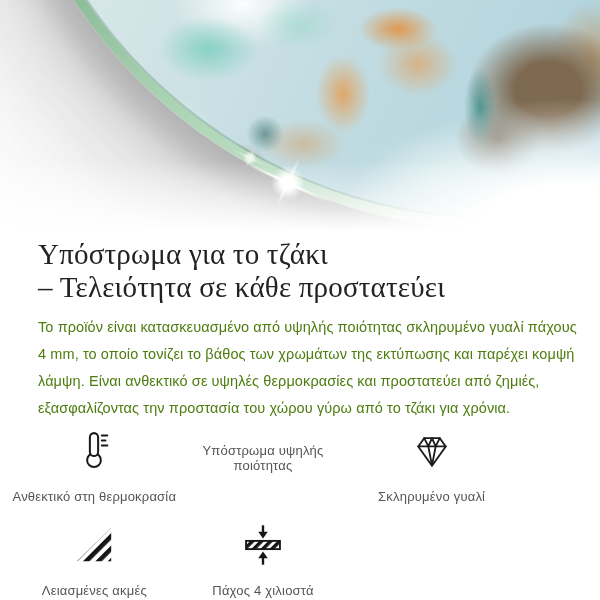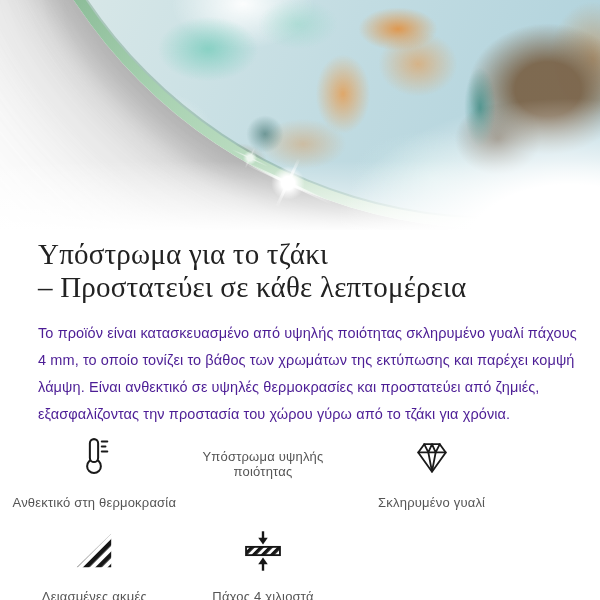--- a/index.html
+++ b/index.html
@@ -60,22 +60,22 @@
 
   
   .content{position:relative;padding:0 22px 0 38px;}
   h1{
     margin:8px 0 0 0;
     font-family:"Liberation Serif","DejaVu Serif",serif;
     font-weight:400;color:#222;
     font-size:29px;line-height:33px;letter-spacing:.2px;
   }
   .desc{
-    margin:16px 0 0 0;max-width:540px;
-    font-size:14.5px;line-height:27px;color:#4c1d95;letter-spacing:.1px;
+    margin:10px 0 0 0;max-width:540px;
+    font-size:14.5px;line-height:27px;color:#4d7c0f;letter-spacing:.1px;
   }
 
   
   .features{
     margin:6px 0 0 -28px;width:506px;
     display:grid;grid-template-columns:repeat(3,1fr);row-gap:18px;
   }
   .feature{display:flex;flex-direction:column;align-items:center;text-align:center;}
   .icon-slot{height:46px;display:flex;align-items:center;justify-content:center;}
   .feature .label{margin-top:15px;font-size:13px;line-height:15px;color:#555;letter-spacing:.2px;}
@@ -97,21 +97,21 @@
         <span class="core"></span>
     </div>
     <div class="sparkle mini">
       <span class="ray r1"></span>
         <span class="ray r2"></span>
         <span class="core"></span>
     </div>
   </div>
 
   <div class="content">
-    <h1><span>Υπόστρωμα για το τζάκι</span><br><span>– Προστατεύει σε κάθε λεπτομέρεια</span></h1>
+    <h1><span>Υπόστρωμα για το τζάκι</span><br><span>– Τελειότητα σε κάθε προστατεύει</span></h1>
 
     <p class="desc">Το προϊόν είναι κατασκευασμένο από υψηλής ποιότητας σκληρυμένο γυαλί πάχους 4 mm, το οποίο τονίζει το βάθος των χρωμάτων της εκτύπωσης και παρέχει κομψή λάμψη. Είναι ανθεκτικό σε υψηλές θερμοκρασίες και προστατεύει από ζημιές, εξασφαλίζοντας την προστασία του χώρου γύρω από το τζάκι για χρόνια.</p>
 
     <div class="features">
 
       <div class="feature">
         <div class="icon-slot">
           <svg width="44" height="44" viewBox="0 0 48 48" fill="none" stroke="#1a1a1a" stroke-width="2.2" stroke-linecap="round" stroke-linejoin="round">
             <circle cx="24" cy="34" r="7.5"></circle>
             <rect x="19.5" y="4.5" width="9" height="25" rx="4.5" fill="#ffffff"></rect>

